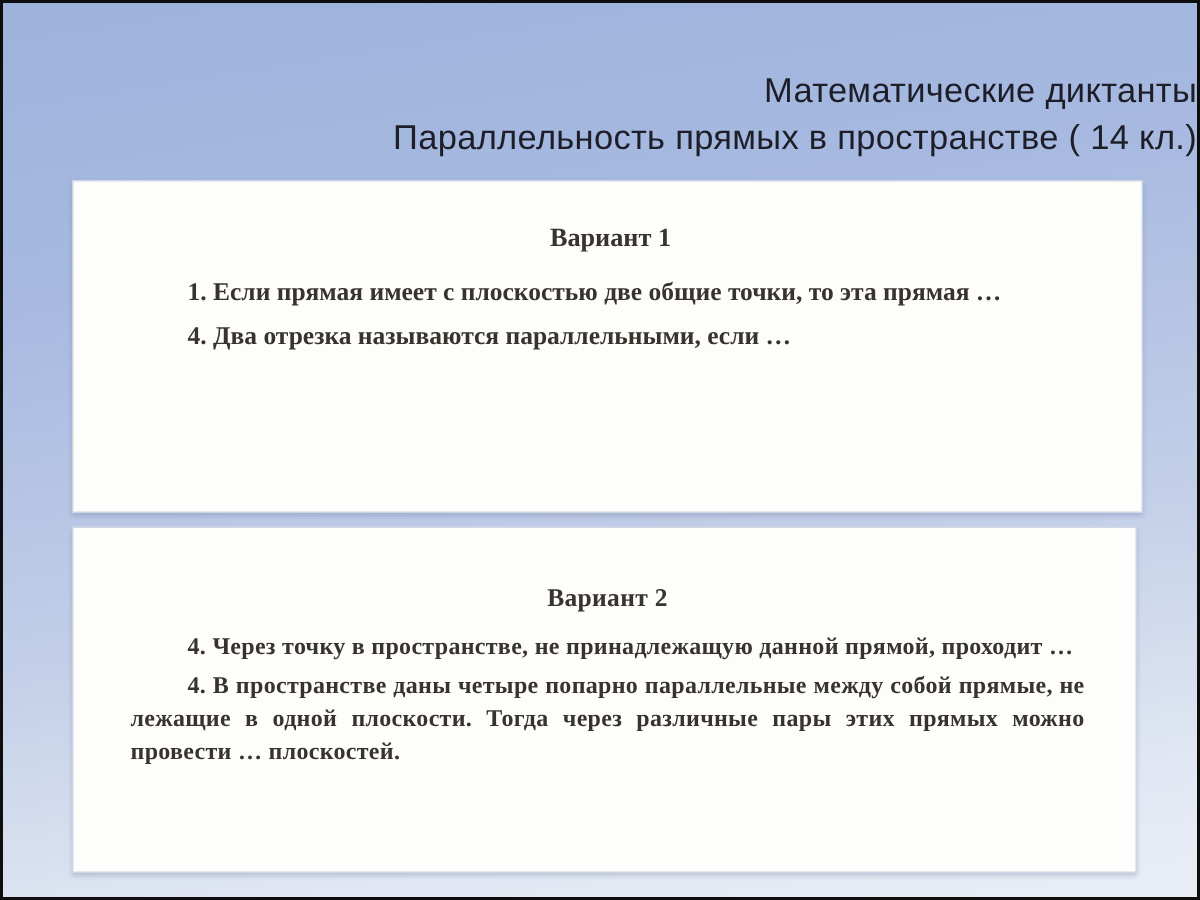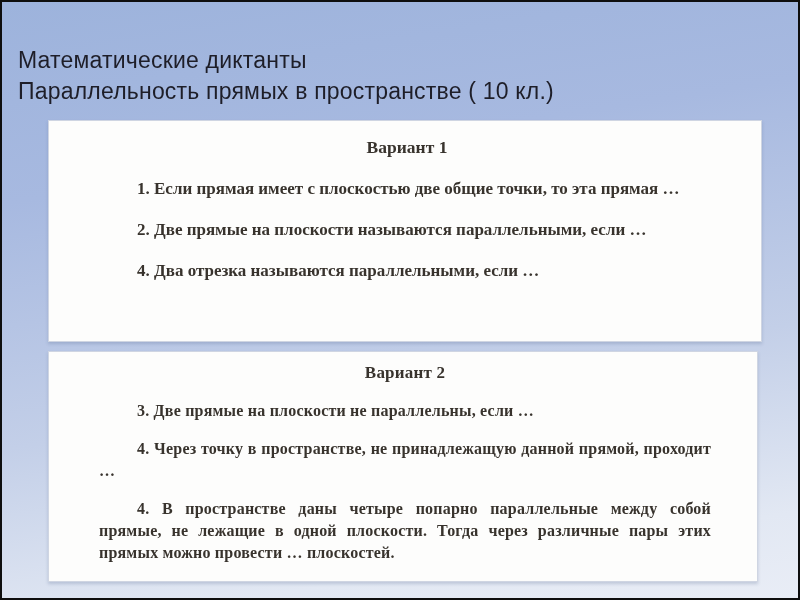--- a/index.html
+++ b/index.html
@@ -20,86 +20,84 @@
       var(--bg-bottom, #e2e8f3) 88%,
       #e9edf6 100%);
     overflow: hidden;
     font-family: "Liberation Sans", sans-serif;
   }
   .slide-title {
     position: absolute;
     top: 43px;
     left: 16px;
     right: 0;
-    text-align: left;
+    text-align: right;
     color: var(--title-color, #1e1e28);
     font-size: 23px;
     line-height: 31px;
     font-weight: 400;
     letter-spacing: 0.2px;
   }
   .paper {
     position: absolute;
     box-sizing: border-box;
     background: var(--paper-bg, #fdfdfc);
     border: 1px solid rgba(150, 165, 195, 0.45);
     box-shadow: 0 2px 3px rgba(80, 100, 140, 0.25);
     font-family: "Liberation Serif", serif;
     font-weight: 700;
     color: var(--paper-text, #38332d);
   }
   .paper .heading {
-    margin: 0;
+    margin: 11px;
     text-align: center;
     font-weight: 700;
   }
   .paper .item {
-    margin: 16px;
+    margin: 4px;
     text-align: justify;
     text-indent: 38px;
   }
   .paper-v1 {
     left: 46px;
     top: 118px;
     width: 714px;
     height: 222px;
     padding: 14px 30px 0 34px;
     font-size: 17px;
     line-height: 25px;
   }
   .paper-v1 .heading { font-size: 17.5px; line-height: 25px; }
   .paper-v2 {
     left: 46px;
     top: 349px;
     width: 710px;
     height: 231px;
-    padding: 9px 30px 0 34px;
+    padding: 24px 30px 0 34px;
     font-size: 16px;
     line-height: 22px;
     letter-spacing: 0.2px;
   }
   .paper-v2 .heading { font-size: 17px; line-height: 23px; }
 </style>
 </head>
 <body>
 
 <div class="slide">
 
   <header class="slide-title">
     <div>Математические диктанты</div>
-    <div>Параллельность прямых в пространстве ( 10 кл.)</div>
+    <div>Параллельность прямых в пространстве ( 14 кл.)</div>
   </header>
 
   <section class="paper paper-v1">
     <h2 class="heading">Вариант 1</h2>
     <p class="item">1. Если прямая имеет с плоскостью две общие точки, то эта прямая …</p>
-    <p class="item">2. Две прямые на плоскости называются параллельными, если …</p>
     <p class="item">4. Два отрезка называются параллельными, если …</p>
   </section>
 
   <section class="paper paper-v2">
     <h2 class="heading">Вариант 2</h2>
-    <p class="item">3. Две прямые на плоскости не параллельны, если …</p>
     <p class="item">4. Через точку в пространстве, не принадлежащую данной прямой, проходит …</p>
     <p class="item">4. В пространстве даны четыре попарно параллельные между собой прямые, не лежащие в одной плоскости. Тогда через различные пары этих прямых можно провести … плоскостей.</p>
   </section>
 
 </div>
 
 </body></html>

